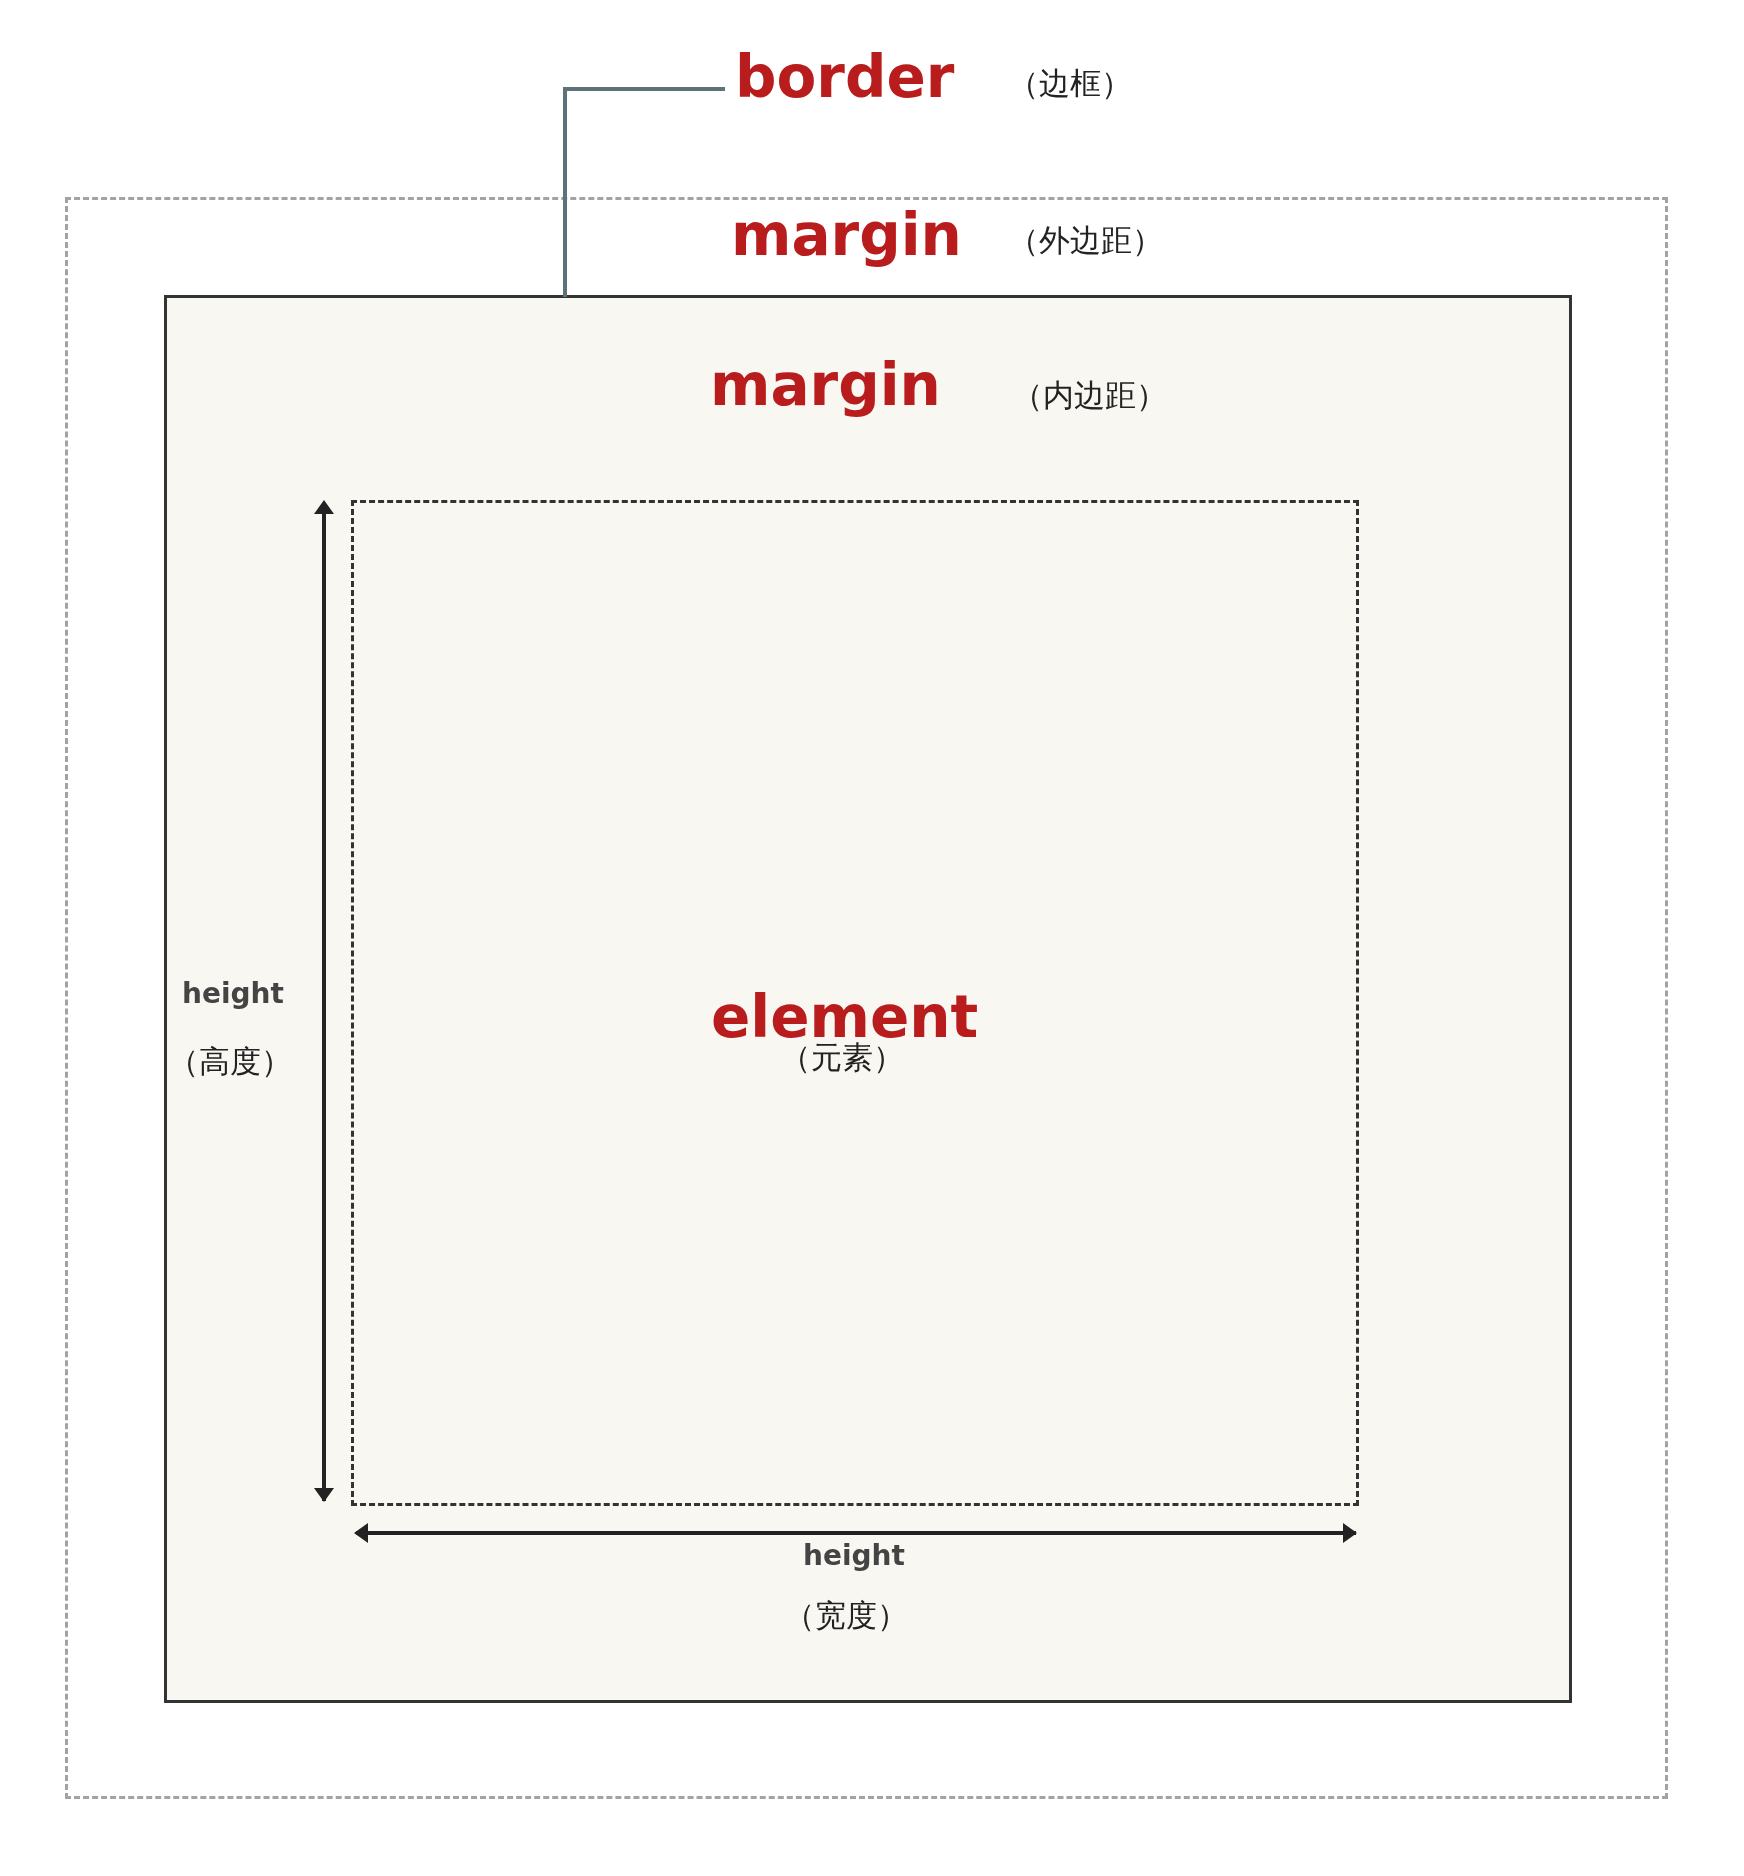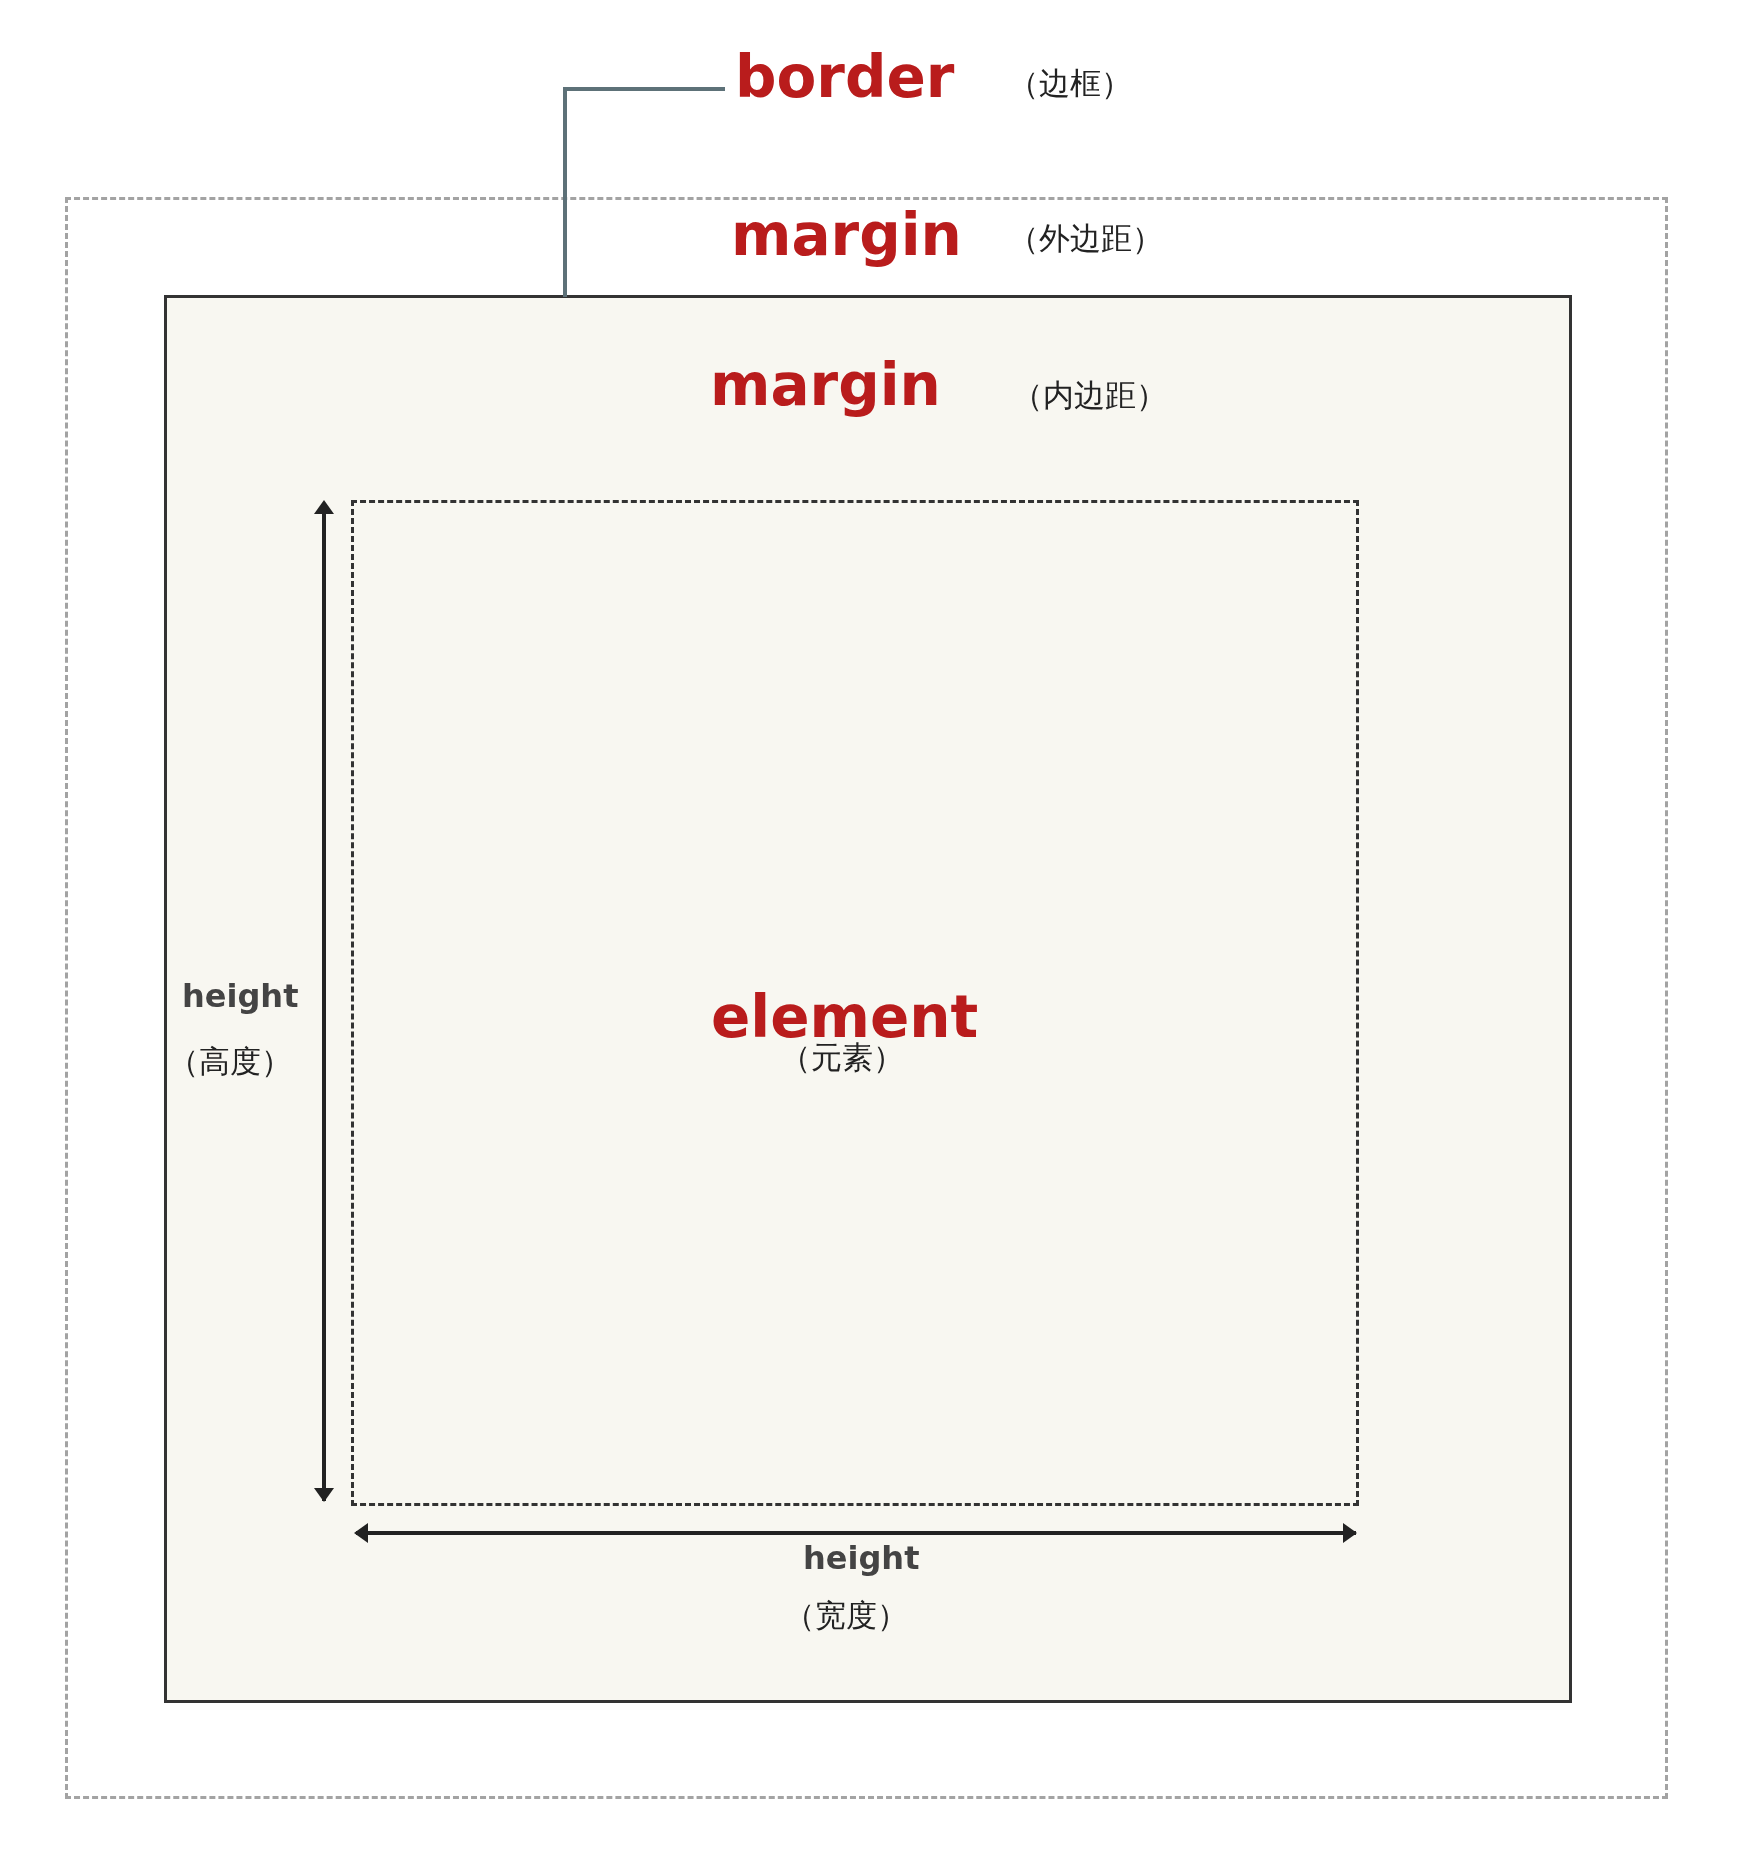--- a/index.html
+++ b/index.html
@@ -8,21 +8,21 @@
     .abs { position: absolute; }
     .margin-box { left: 65px; top: 197px; width: 1603px; height: 1602px;
                   border: 3px dashed #a3a3a3; box-sizing: border-box; }
     .border-box { left: 164px; top: 295px; width: 1408px; height: 1408px;
                   border: 3px solid #333333; background: #f8f7f1; box-sizing: border-box; }
     .element-box { left: 351px; top: 500px; width: 1008px; height: 1006px;
                    border: 3px dashed #333333; box-sizing: border-box; }
     .label-big { color: #b91c1c; font-weight: bold; font-size: 58px; line-height: 1; white-space: nowrap;
                  letter-spacing: 0px; }
     .label-cn { color: #222222; font-size: 31px; line-height: 1; white-space: nowrap; }
-    .label-small { color: #444444; font-weight: bold; font-size: 32px; line-height: 1; white-space: nowrap; }
+    .label-small { color: #444444; font-weight: bold; font-size: 28px; line-height: 1; white-space: nowrap; }
     .connector-h { left: 563px; top: 87px; width: 162px; height: 4px; background: #5d7178; }
     .connector-v { left: 563px; top: 87px; width: 4px; height: 210px; background: #5d7178; }
     .arrow-v { left: 322px; top: 503px; width: 4px; height: 998px; background: #222; }
     .arrow-h { left: 356px; top: 1531px; width: 1000px; height: 4px; background: #222; }
     svg.head { position: absolute; overflow: visible; }
   </style>
 </head>
 <body>
 
 <div class="abs margin-box"></div>
@@ -31,21 +31,21 @@
 
 <div class="abs element-box"></div>
 
 <div class="abs connector-h"></div>
 <div class="abs connector-v"></div>
 
 <div class="abs label-big" style="left:735px; top:48px;">border</div>
 <div class="abs label-cn" style="left:1008px; top:68px;">（边框）</div>
 
 <div class="abs label-big" style="left:731px; top:206px;">margin</div>
-<div class="abs label-cn" style="left:1008px; top:225px;font-family:Liberation Mono, monospace;">（外边距）</div>
+<div class="abs label-cn" style="left:1008px; top:225px;">（外边距）</div>
 
 <div class="abs label-big" style="left:710px; top:356px;">margin</div>
 <div class="abs label-cn" style="left:1004px; top:380px;margin-left:8px;">（内边距）</div>
 
 <div class="abs label-big" style="left:711px; top:956px;margin-top:32px;">element</div>
 <div class="abs label-cn" style="left:780px; top:1042px;">（元素）</div>
 
 <div class="abs arrow-v"></div>
 <svg class="head" style="left:314px; top:500px;" width="20" height="16">
   <polygon points="10,0 20,14 0,14" fill="#222"></polygon>

